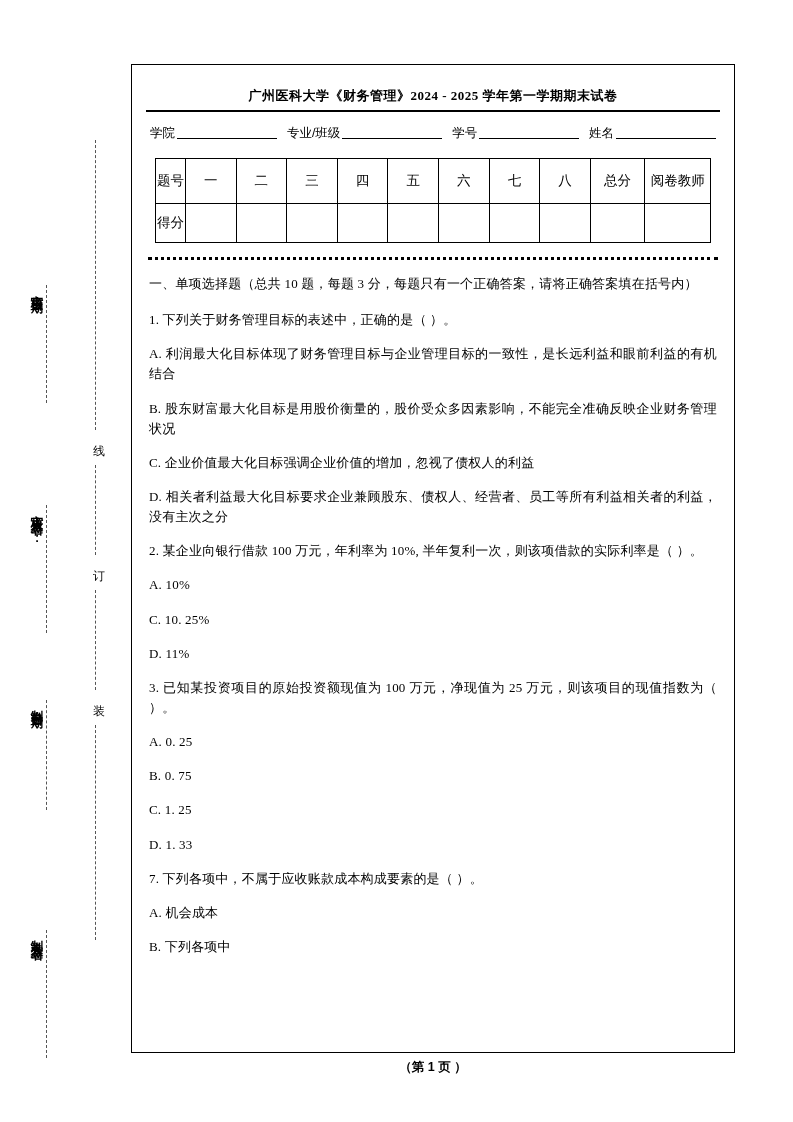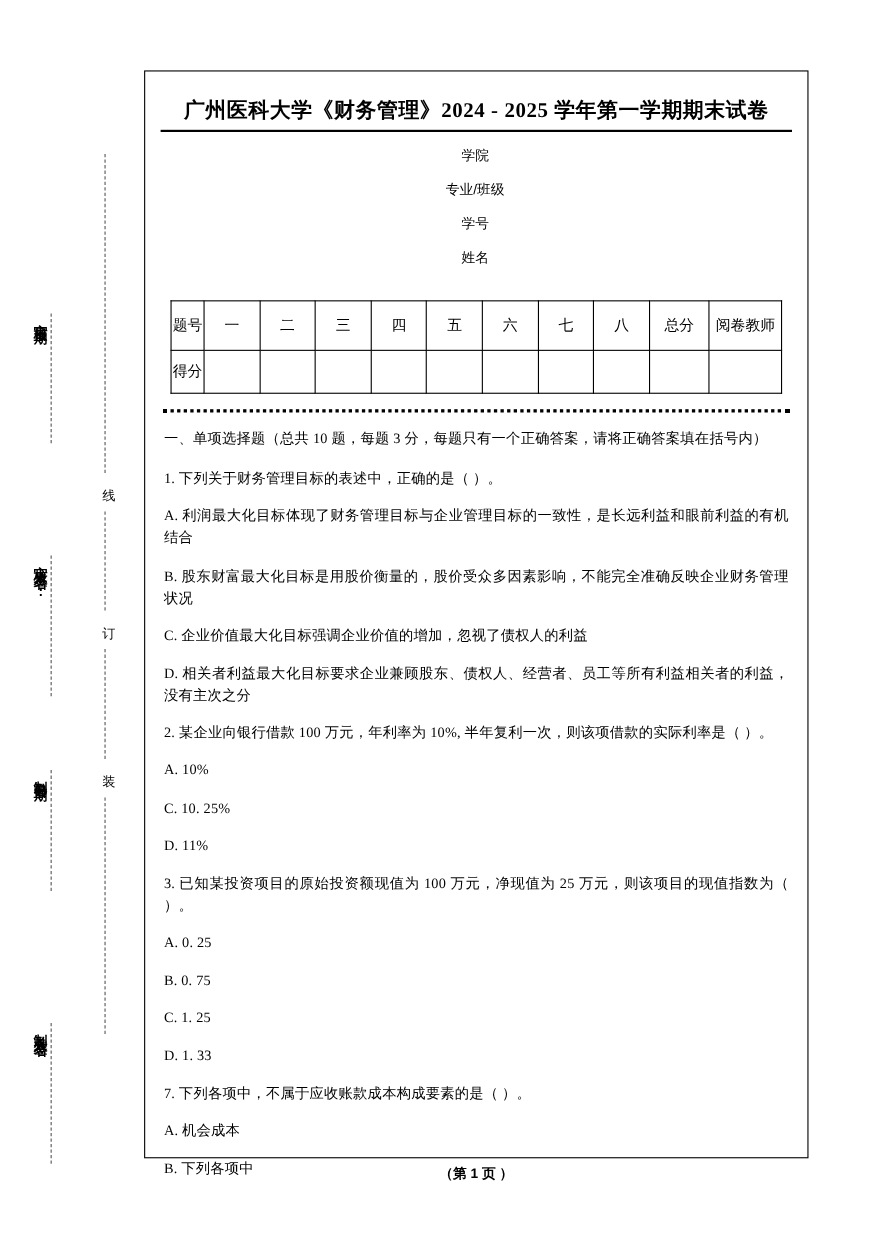--- a/index.html
+++ b/index.html
@@ -67,36 +67,35 @@
     left: 131px;
     top: 64px;
     width: 604px;
     height: 989px;
     border: 1px solid #000;
     box-sizing: border-box;
     padding: 0;
   }
   .title {
     text-align: center;
-    font-size: 19px;
+    font-size: 13px;
     font-weight: bold;
     margin: 22px 0 0 0;
     letter-spacing: 0.5px;
   }
   .title-underline {
     border-bottom: 2px solid #000;
     margin: 5px 14px 0 14px;
   }
   .info-row {
     display: flex;
-    align-items: center;
+    align-items: flex-start;
     margin: 13px 18px 0 18px;
     font-size: 12.5px;
     font-family: "Liberation Sans", sans-serif;
-    flex-direction: column;
   }
   .info-label { white-space: nowrap; padding-right: 2px; }
   .info-blank {
     border-bottom: 1px solid #000;
     flex: 1 1 auto;
     height: 13px;
   }
   .info-gap { width: 10px; }
 
   

